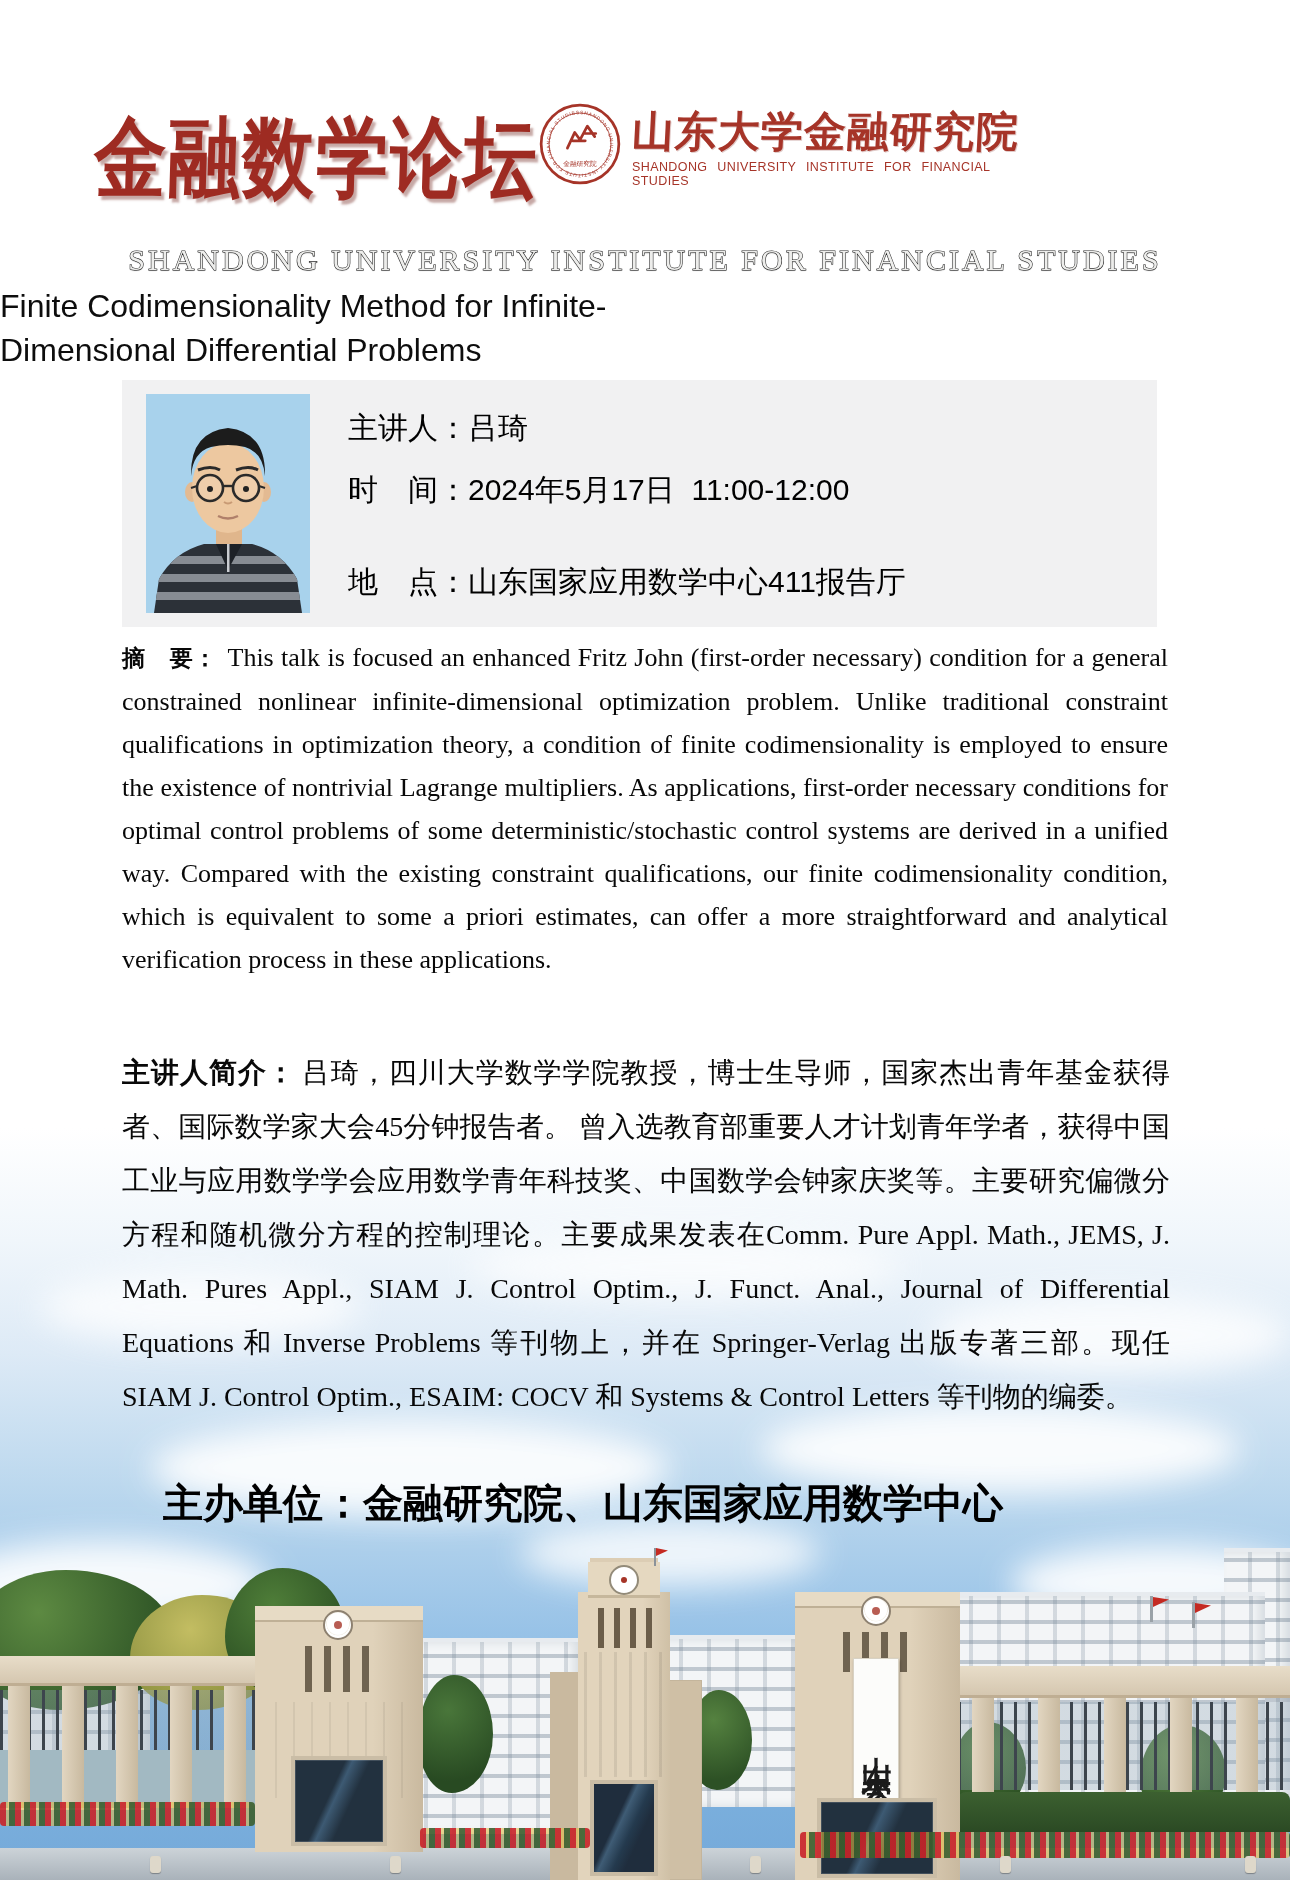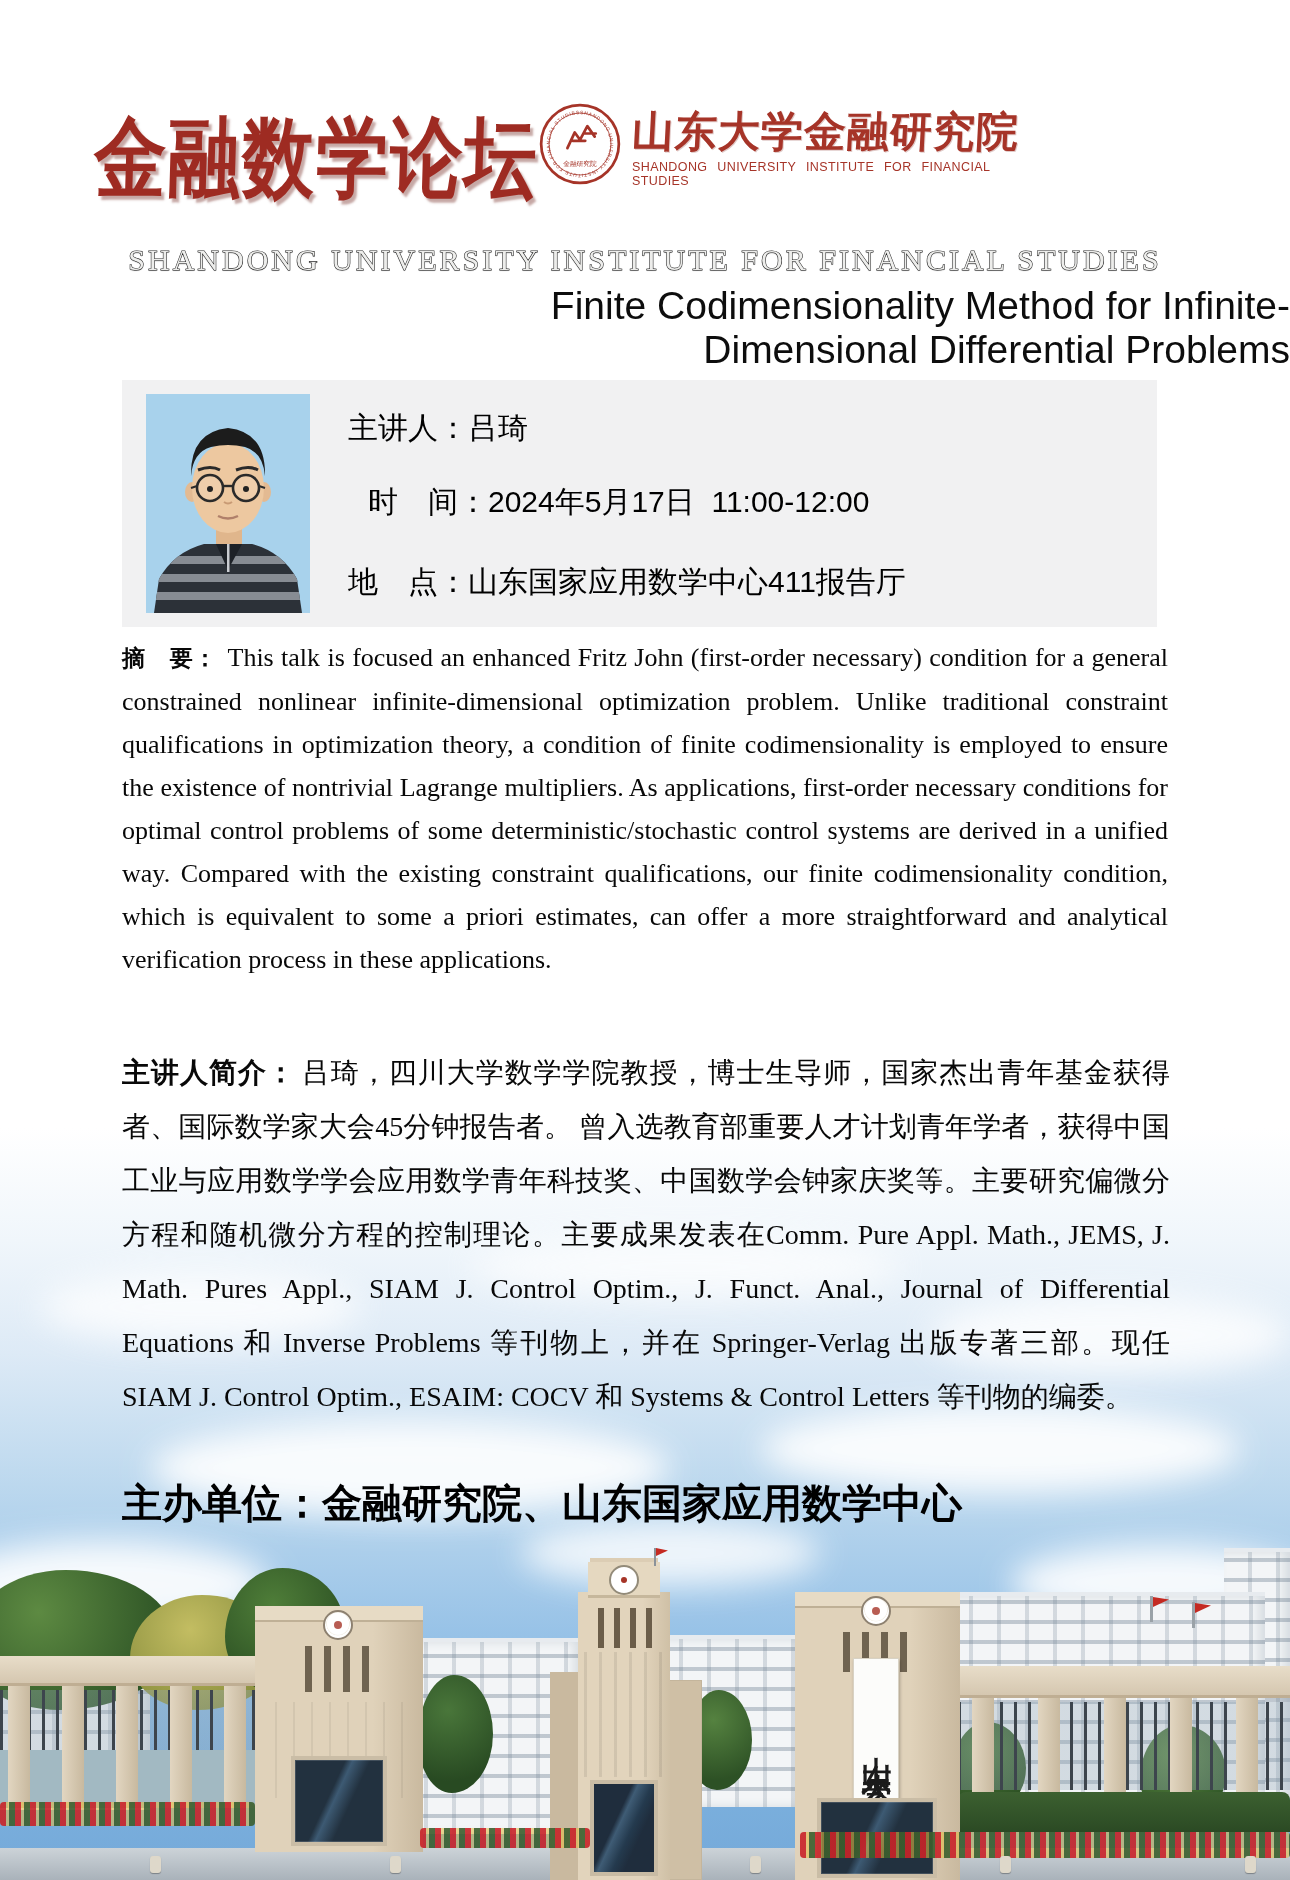--- a/index.html
+++ b/index.html
@@ -43,46 +43,46 @@
     font-size:12.5px;letter-spacing:.4px;word-spacing:6px;color:var(--logo-red);z-index:3;
   }
   .engraved{
     position:absolute;left:0;top:243px;width:1290px;text-align:center;
     font-family:"Liberation Serif","DejaVu Serif",serif;
     font-size:30px;letter-spacing:3px;color:#ededeb;
     -webkit-text-stroke:1.1px #1f1f1f;paint-order:stroke fill;
     text-shadow:0 1px 1px rgba(0,0,0,.3);z-index:3;
   }
   .title{
-    position:absolute;left:0;top:284px;width:1290px;text-align:right;
-    font-size:39px;line-height:44px;font-weight:400;color:#0d0d0d;z-index:3;
+    position:absolute;left:0;top:284px;width:1290px;text-align:left;
+    font-size:32px;line-height:44px;font-weight:400;color:#0d0d0d;z-index:3;
   }
   
   .info-box{
     position:absolute;left:122px;top:380px;width:1035px;height:247px;
     background:var(--info-box-gray);z-index:3;
   }
   .photo{position:absolute;left:24px;top:14px;width:164px;height:219px;}
   .info-line{position:absolute;left:226px;font-size:30px;color:#000;font-weight:500;white-space:pre-wrap;}
-  .l1{top:28px;} .l2{top:102px;margin-left:20px;} .l3{top:182px;}
+  .l1{top:28px;} .l2{top:90px;} .l3{top:182px;}
   
   .abstract{
     position:absolute;left:122px;top:636px;width:1046px;z-index:3;
     font-family:"Liberation Serif","DejaVu Serif",serif;
     font-size:26px;line-height:43px;color:#080808;text-align:justify;white-space:pre-wrap;
   }
   .abs-label{font-family:"Liberation Sans","DejaVu Sans",sans-serif;font-weight:800;font-size:23px;padding-right:10px;}
   .bio{
     position:absolute;left:122px;top:1046px;width:1048px;z-index:3;
     font-family:"Liberation Serif","DejaVu Sans",serif;
     font-size:28px;line-height:54px;color:#080808;text-align:justify;white-space:pre-wrap;
   }
   .bio-label{font-family:"Liberation Sans","DejaVu Sans",sans-serif;font-weight:800;padding-right:6px;}
   .org,.inv{position:absolute;left:122px;font-size:40px;font-weight:700;color:#000;z-index:3;white-space:pre-wrap;}
-  .org{top:1476px;} .inv{top:1532px;}
+  .org{top:1476px;margin-left:41px;} .inv{top:1532px;}
   
   .campus{position:absolute;left:0;top:1540px;width:1290px;height:340px;z-index:2;}
   .campus>div{position:absolute;}
   .bldg{background:
       repeating-linear-gradient(0deg,transparent 0 16px,rgba(108,126,144,.38) 16px 20px),
       repeating-linear-gradient(90deg,transparent 0 24px,rgba(108,126,144,.24) 24px 28px),
       #f3f5f7;
     border-top:4px solid #e7ebef;box-shadow:inset -6px 0 10px rgba(90,110,130,.18);z-index:1;}
   .b-farright{left:1224px;top:8px;width:66px;height:250px;}
   .b-rbig{left:945px;top:52px;width:320px;height:208px;}

